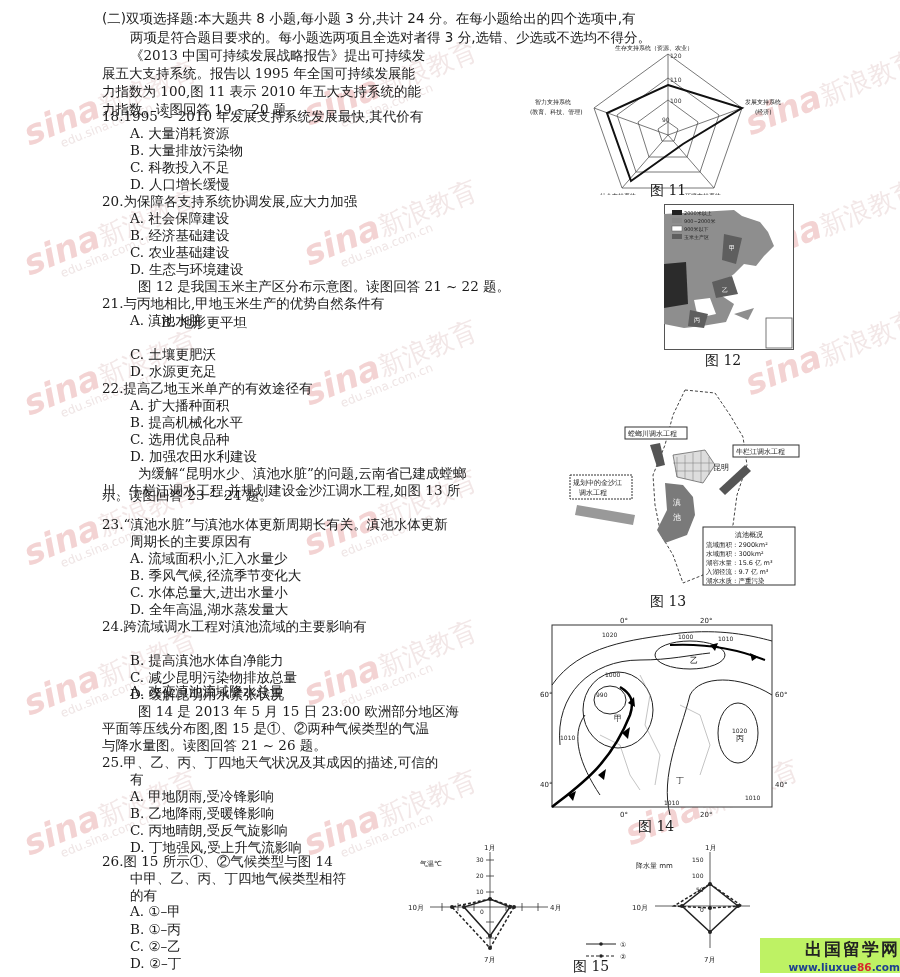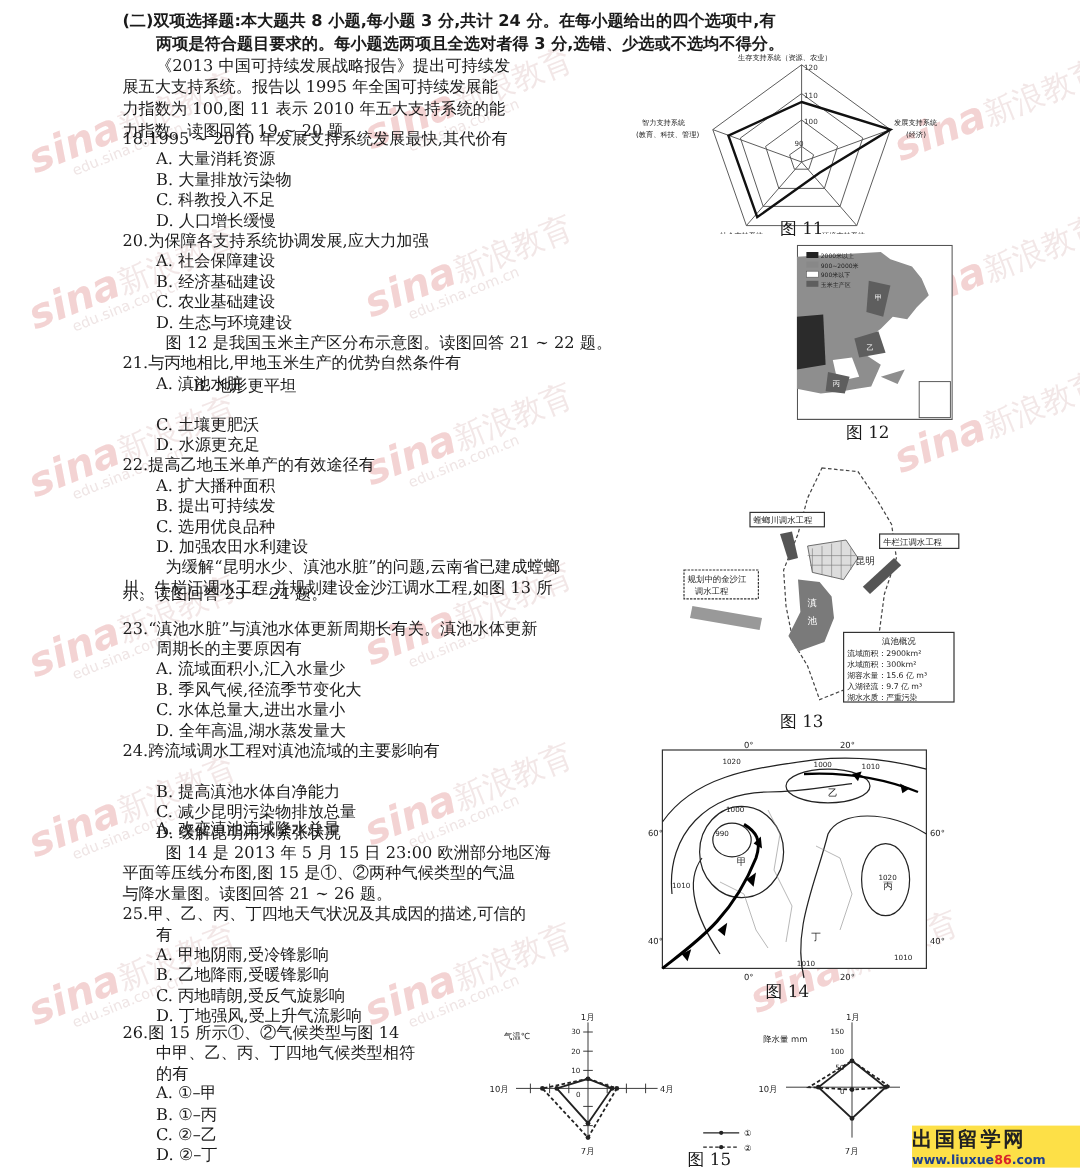--- a/index.html
+++ b/index.html
@@ -5,28 +5,28 @@
   * { box-sizing: border-box; margin: 0; padding: 0; }
   html, body { width: 900px; height: 977px; background: #ffffff; overflow: hidden; }
   body { position: relative; font-family: "DejaVu Serif", "Liberation Serif", serif; color: #1a1a1a; font-size: 13.5px; }
 
   .wm { position: absolute; font-family: "DejaVu Sans", sans-serif; color: #f1c9c9; opacity: 0.55; transform: rotate(-22deg); pointer-events: none; white-space: nowrap; }
   .wm .logo { font-size: 34px; font-weight: bold; font-style: italic; color: #eab0b0; }
   .wm .cn { font-size: 26px; color: #e8d4d4; }
   .wm .url { display:block; font-size: 12px; color: #e2d0d0; margin-left: 30px; margin-top:-6px; }
 
   .line { position: absolute; white-space: nowrap; line-height: 17px; }
-  .bold { font-weight: bold; font-family: "DejaVu Sans", sans-serif; font-size: 13.5px; }
+  .bold { font-weight: normal; font-family: "DejaVu Sans", sans-serif; font-size: 13.5px; }
   .opt { left: 130px; }
   .q { left: 102px; }
 
   .fig-cap { position: absolute; font-size: 14px; font-family: "DejaVu Serif", serif; }
 
   svg text { font-family: "DejaVu Sans", sans-serif; }
-  .brand { position: absolute; left: 760px; top: 938px; width: 140px; text-align: left; background: #fde047; }
+  .brand { position: absolute; left: 760px; top: 938px; width: 140px; text-align: right; background: #bef264; }
   .brand .name { font-family: "DejaVu Sans", sans-serif; font-size: 17px; font-weight: bold; color: #222; letter-spacing: 2px; }
   .brand .site { font-family: "DejaVu Sans", sans-serif; font-size: 10.5px; font-weight: bold; color: #1d3f8f; }
   .brand .site .hl { color: #d8252b; }
 </style>
 </head>
 <body>
 
 <div class="wm" style="left:20px;top:80px;"><span class="logo">sina</span><span class="cn">新浪教育</span><span class="url">edu.sina.com.cn</span></div>
 <div class="wm" style="left:300px;top:60px;"><span class="logo">sina</span><span class="cn">新浪教育</span><span class="url">edu.sina.com.cn</span></div>
 <div class="wm" style="left:740px;top:70px;"><span class="logo">sina</span><span class="cn">新浪教育</span></div>
@@ -67,21 +67,21 @@
 <div class="line" style="left:138px;top:278px;">图 12 是我国玉米主产区分布示意图。读图回答 21 ~ 22 题。</div>
 
 <div class="line q" style="top:295px;"><span>21.</span><span>与丙地相比,甲地玉米生产的优势自然条件有</span></div>
 <div class="line opt" style="top:312px;">A. 滇池水脏</div>
 <div class="line opt" style="top:314px;margin-left:31px;">B. 地形更平坦</div>
 <div class="line opt" style="top:346px;">C. 土壤更肥沃</div>
 <div class="line opt" style="top:363px;">D. 水源更充足</div>
 
 <div class="line q" style="top:380px;"><span>22.</span><span>提高乙地玉米单产的有效途径有</span></div>
 <div class="line opt" style="top:397px;">A. 扩大播种面积</div>
-<div class="line opt" style="top:414px;">B. 提出可持续发</div>
+<div class="line opt" style="top:414px;">B. 提高机械化水平</div>
 <div class="line opt" style="top:431px;">C. 选用优良品种</div>
 <div class="line opt" style="top:448px;">D. 加强农田水利建设</div>
 
 <div class="line" style="left:138px;top:465px;">为缓解“昆明水少、滇池水脏”的问题,云南省已建成螳螂</div>
 <div class="line" style="left:102px;top:482px;">川、牛栏江调水工程,并规划建设金沙江调水工程,如图 13 所</div>
 <div class="line" style="left:102px;top:487px;">示。读图回答 23 ~ 24 题。</div>
 
 <div class="line q" style="top:516px;text-align:center;"><span>23.</span><span>“滇池水脏”与滇池水体更新周期长有关。滇池水体更新</span></div>
 <div class="line opt" style="top:533px;">周期长的主要原因有</div>
 <div class="line opt" style="top:550px;">A. 流域面积小,汇入水量少</div>

